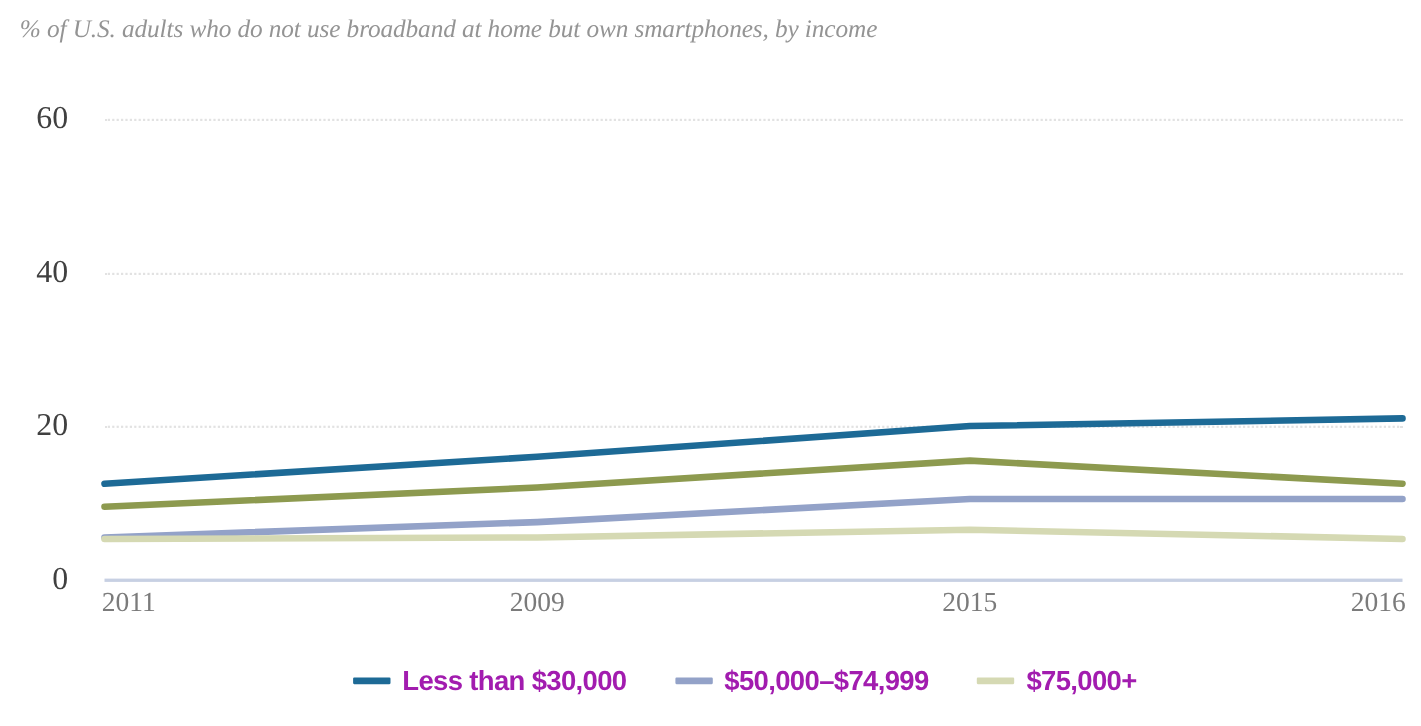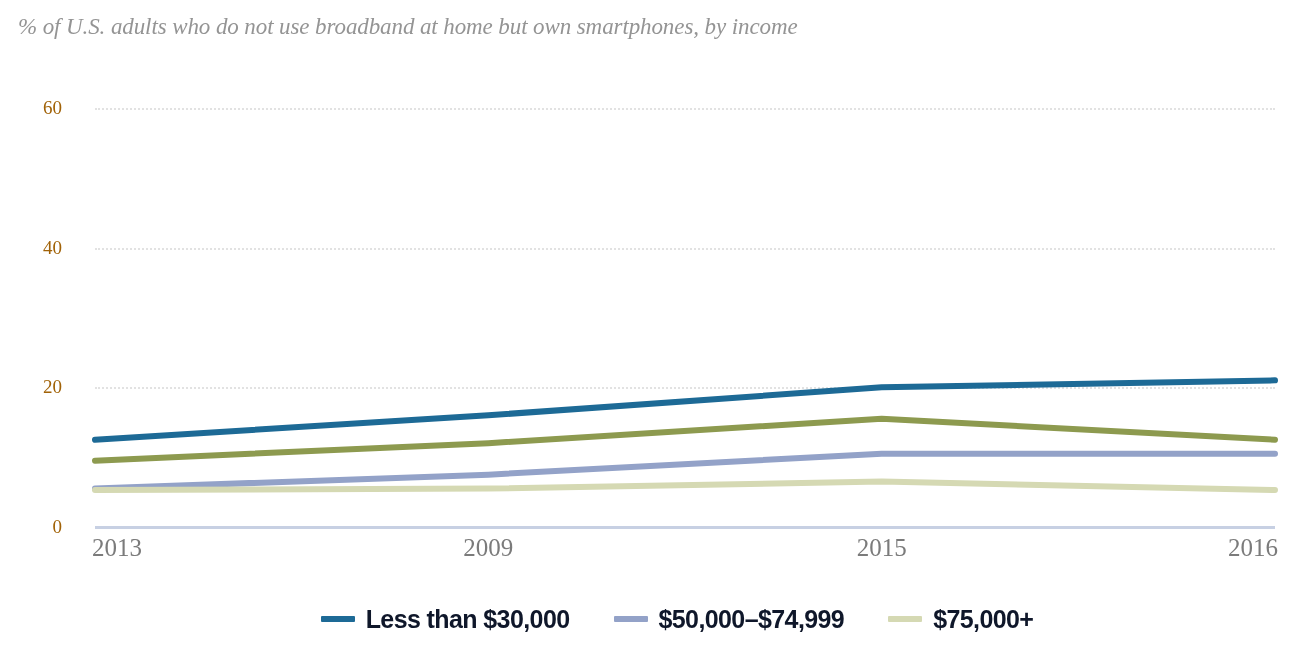--- a/index.html
+++ b/index.html
@@ -59,22 +59,22 @@
     height: 3px;
     background: #c7d0e3;
   }
 
   .y-tick-label {
     position: absolute;
     right: 1230px;
     width: 60px;
     text-align: right;
     font-family: "Liberation Serif", "DejaVu Serif", serif;
-    font-size: 19px;
-    color: #a16207;
+    font-size: 29px;
+    color: #404040;
     transform: translateY(-50%);
   }
 
   .x-tick-label {
     position: absolute;
     top: 534px;
     width: 120px;
     text-align: center;
     font-family: "Liberation Serif", "DejaVu Serif", serif;
     font-size: 25px;
@@ -112,39 +112,39 @@
     width: 34px;
     height: 6px;
     border-radius: 1px;
     margin-right: 11px;
     flex: none;
   }
   .legend-label {
     font-family: "Liberation Sans", sans-serif;
     font-weight: bold;
     font-size: 25px;
-    color: #0f172a;
+    color: #a21caf;
     letter-spacing: -0.6px;
   }
 </style>
 </head>
 <body>
 
 <div id="chart-root">
 
   <div class="chart-title">% of U.S. adults who do not use broadband at home but own smartphones, by income</div>
 
   <div id="y-labels">
       <div class="y-tick-label" style="top: 527px;">0</div>
       <div class="y-tick-label" style="top: 387.333px;">20</div>
       <div class="y-tick-label" style="top: 247.667px;">40</div>
       <div class="y-tick-label" style="top: 108px;">60</div>
     </div>
   <div id="x-labels">
-      <div class="x-tick-label" style="left: 57px;">2013</div>
+      <div class="x-tick-label" style="left: 57px;">2011</div>
       <div class="x-tick-label" style="left: 428.333px;">2009</div>
       <div class="x-tick-label" style="left: 821.667px;">2015</div>
       <div class="x-tick-label" style="left: 1193px;">2016</div>
     </div>
 
   <div class="plot-area">
     <div id="gridlines">
         <div class="axis-zero-line" style="top: 418px;"></div>
         <div class="gridline" style="top: 279.333px;"></div>
         <div class="gridline" style="top: 139.667px;"></div>

